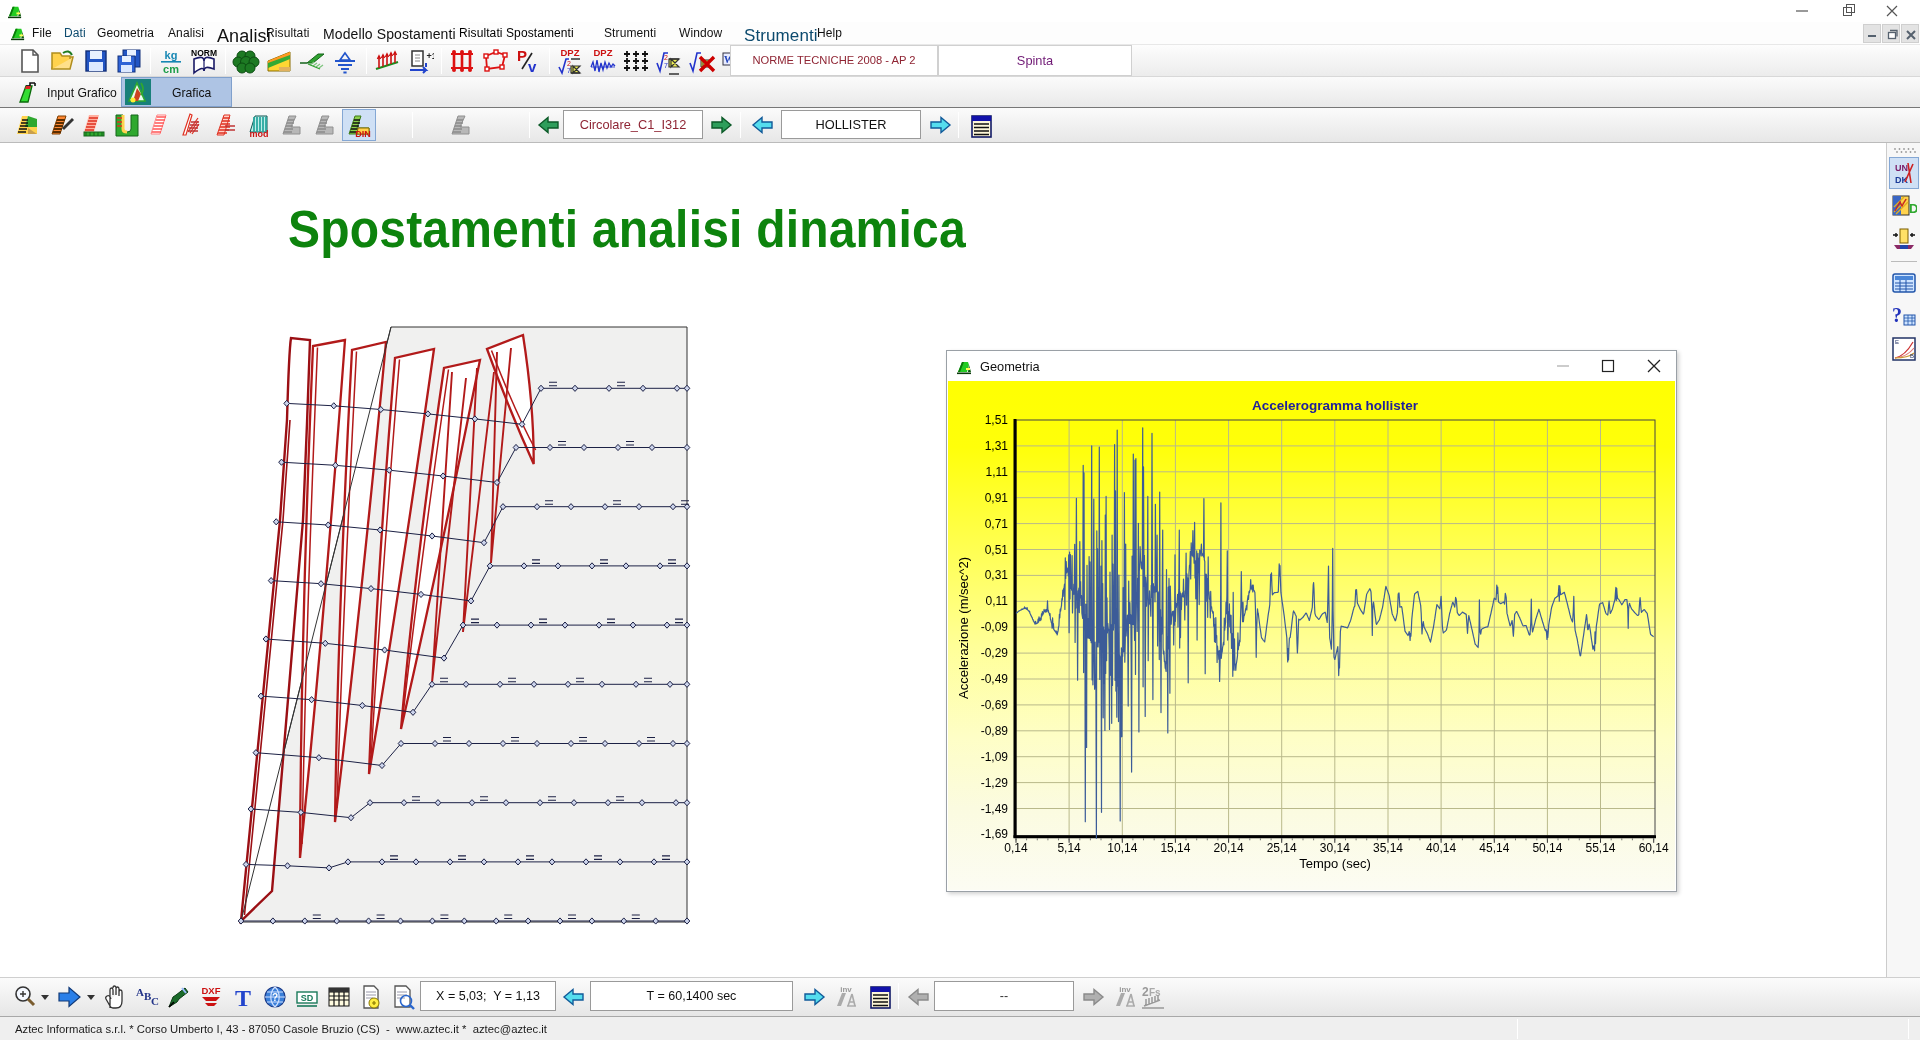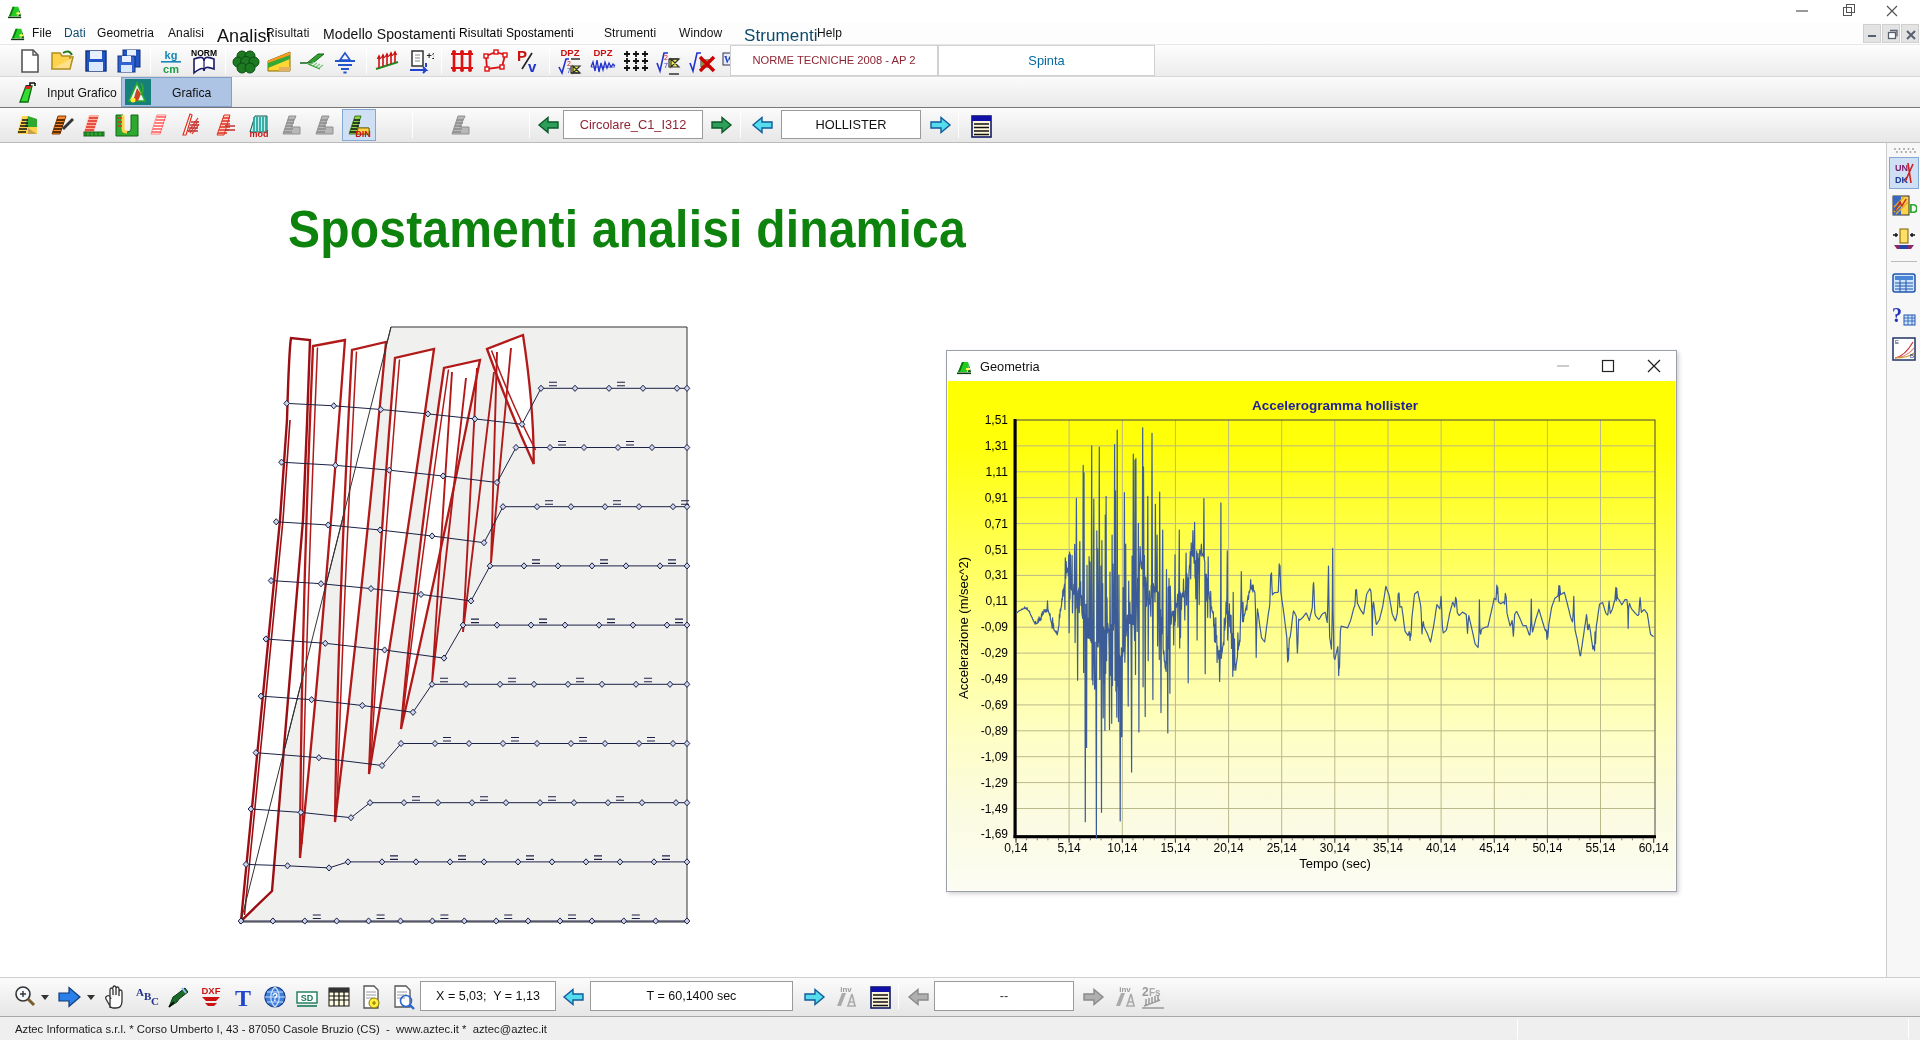--- a/index.html
+++ b/index.html
@@ -245,21 +245,21 @@
     </div>
     <div style="position:absolute;left:721px;top:2px;width:28px;height:28px">
       <svg width="28" height="28" viewBox="0 0 28 28" style="position:absolute;left:0;top:0">
         <path d="M12 4 h10 l4 4 v14 h-14 z" fill="#fff" stroke="#667" stroke-width="1.3"></path>
         <path d="M14 10 h9 M14 13 h9 M14 16 h9 M14 19 h6" stroke="#99a" stroke-width="1"></path>
         <rect x="2" y="6" width="12" height="12" fill="#e8ecff" stroke="#334" stroke-width="1"></rect>
         <text x="8" y="16" font-size="10" font-weight="bold" fill="#2244bb" text-anchor="middle" font-family="Liberation Serif">W</text>
       </svg>
     </div>
     <div class="ab" style="left:730px;top:0px;width:208px;height:31px;background:#fff;border:1px solid #d0d0d0;font-size:11.2px;color:#8f2433;text-align:center;line-height:29px">NORME TECNICHE 2008 - AP 2</div>
-    <div class="ab" style="left:938px;top:0px;width:217px;height:31px;background:#fff;border:1px solid #d0d0d0;font-size:12.8px;color:#0369a1;text-align:center;line-height:29px">Spinta</div>
+    <div class="ab" style="left:938px;top:0px;width:194px;height:31px;background:#fff;border:1px solid #d0d0d0;font-size:12.8px;color:#701a75;text-align:center;line-height:29px">Spinta</div>
   </div>
 <div class="ab" style="left:0;top:77px;width:1920px;height:31px;background:linear-gradient(#fbfbfb,#e9e9e9);border-bottom:1px solid #777">
     <svg style="position:absolute;left:0;top:0" width="1920" height="1040">
       <g fill="#9a9a9a">
         <circle cx="5" cy="82" r="0.9"></circle>
         <circle cx="8" cy="84" r="0.9"></circle>
         <circle cx="5" cy="86.5" r="0.9"></circle>
         <circle cx="8" cy="88.5" r="0.9"></circle>
         <circle cx="5" cy="91.0" r="0.9"></circle>
         <circle cx="8" cy="93.0" r="0.9"></circle>

